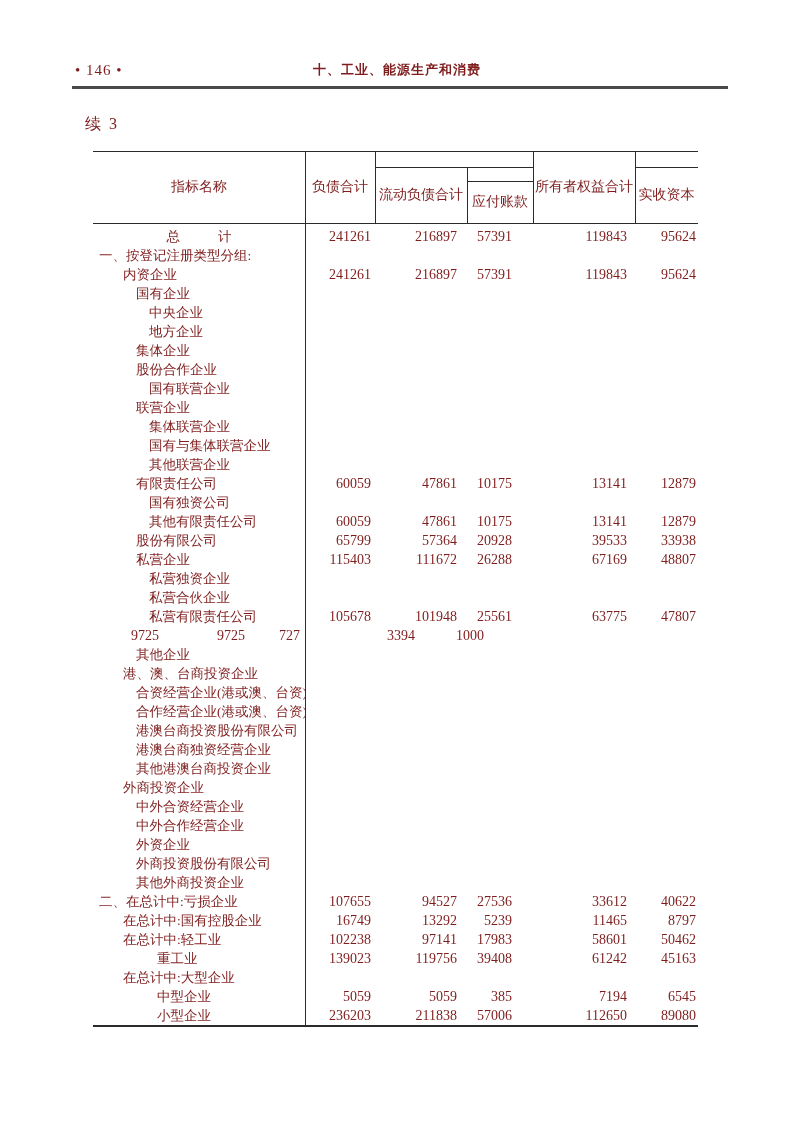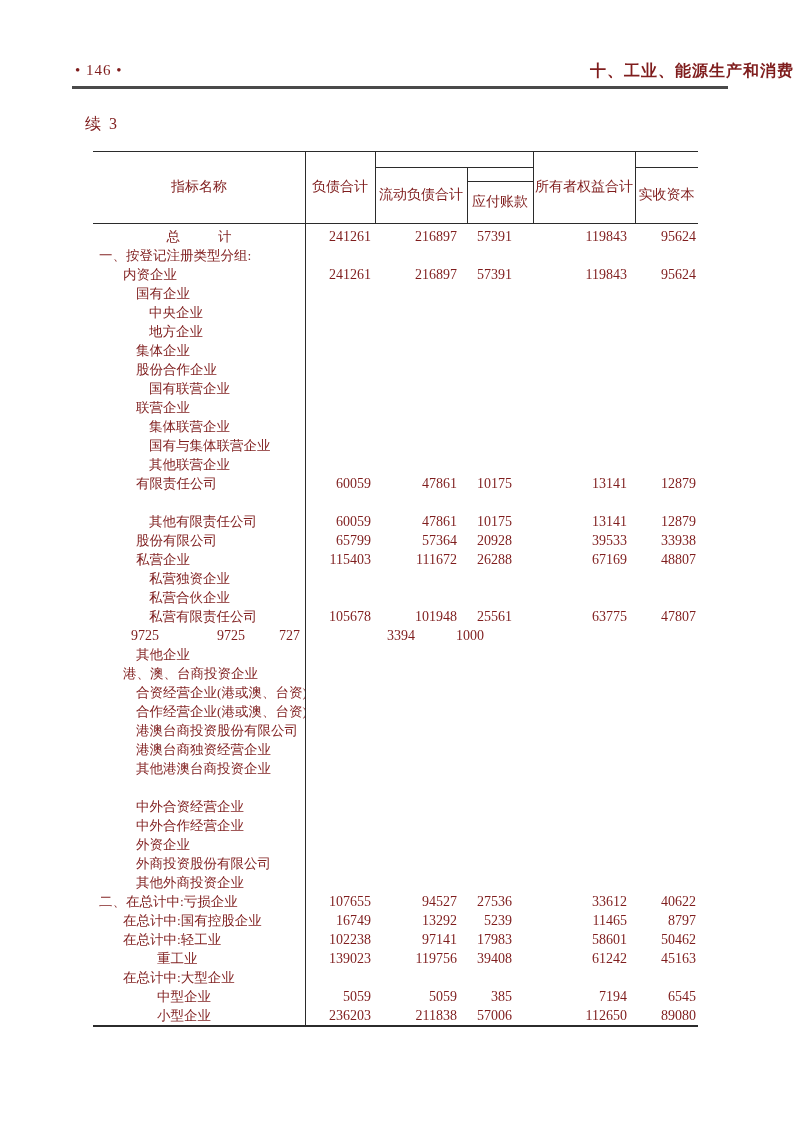--- a/index.html
+++ b/index.html
@@ -10,23 +10,23 @@
     font-family:"Liberation Serif","DejaVu Serif",serif;
     color:#7f1d1d;
     overflow:hidden;
   }
   .page-num{
     position:absolute;left:75px;top:62px;
     font-size:15px;letter-spacing:1px;
   }
   .chapter{
     position:absolute;left:0;top:61px;width:794px;
-    text-align:right;
+    text-align:center;
     font-family:"Liberation Sans","DejaVu Sans",sans-serif;
-    font-weight:bold;font-size:16px;letter-spacing:1px;
+    font-weight:bold;font-size:13px;letter-spacing:1px;
   }
   .header-rule{
     position:absolute;left:72px;top:86px;width:656px;height:3px;
     background:#4a4a4a;
   }
   .cont-label{
     position:absolute;left:85px;top:114px;
     font-size:16px;letter-spacing:2px;
   }
   
@@ -205,20 +205,21 @@
     </div>
       <div class="trow">
       <div class="tlabel ind2">有限责任公司</div>
       <div class="num c2">60059</div>
       <div class="num c3">47861</div>
       <div class="num c4">10175</div>
       <div class="num c5">13141</div>
       <div class="num c6">12879</div>
     </div>
       <div class="trow">
+      <div class="tlabel ind3">国有独资公司</div>
       <div class="num c2"></div>
       <div class="num c3"></div>
       <div class="num c4"></div>
       <div class="num c5"></div>
       <div class="num c6"></div>
     </div>
       <div class="trow">
       <div class="tlabel ind3">其他有限责任公司</div>
       <div class="num c2">60059</div>
       <div class="num c3">47861</div>
@@ -323,20 +324,21 @@
     </div>
       <div class="trow">
       <div class="tlabel ind2">其他港澳台商投资企业</div>
       <div class="num c2"></div>
       <div class="num c3"></div>
       <div class="num c4"></div>
       <div class="num c5"></div>
       <div class="num c6"></div>
     </div>
       <div class="trow">
+      <div class="tlabel ind1">外商投资企业</div>
       <div class="num c2"></div>
       <div class="num c3"></div>
       <div class="num c4"></div>
       <div class="num c5"></div>
       <div class="num c6"></div>
     </div>
       <div class="trow">
       <div class="tlabel ind2">中外合资经营企业</div>
       <div class="num c2"></div>
       <div class="num c3"></div>

